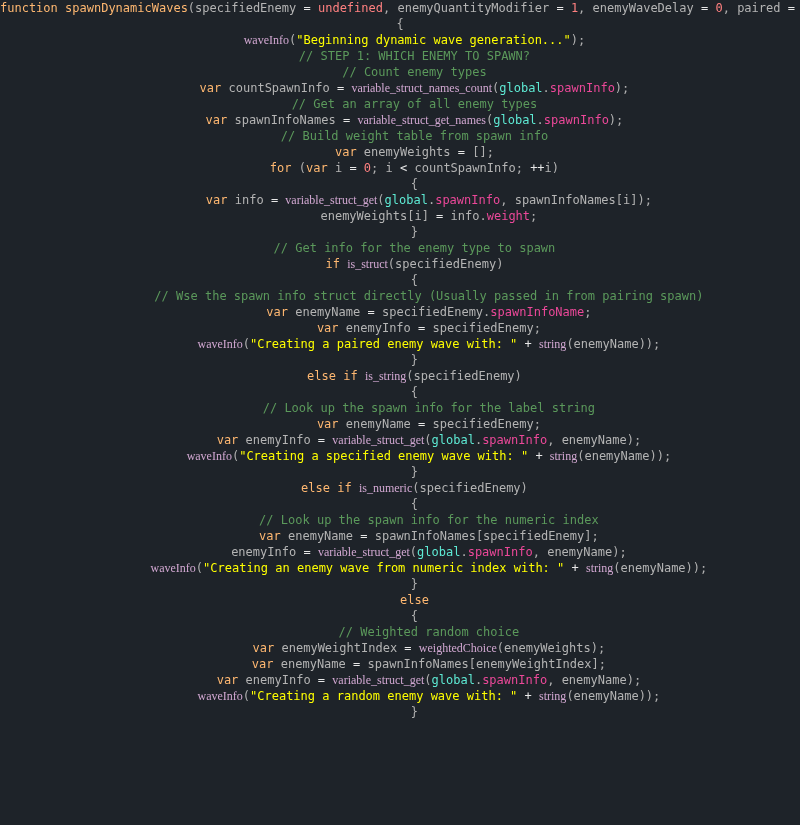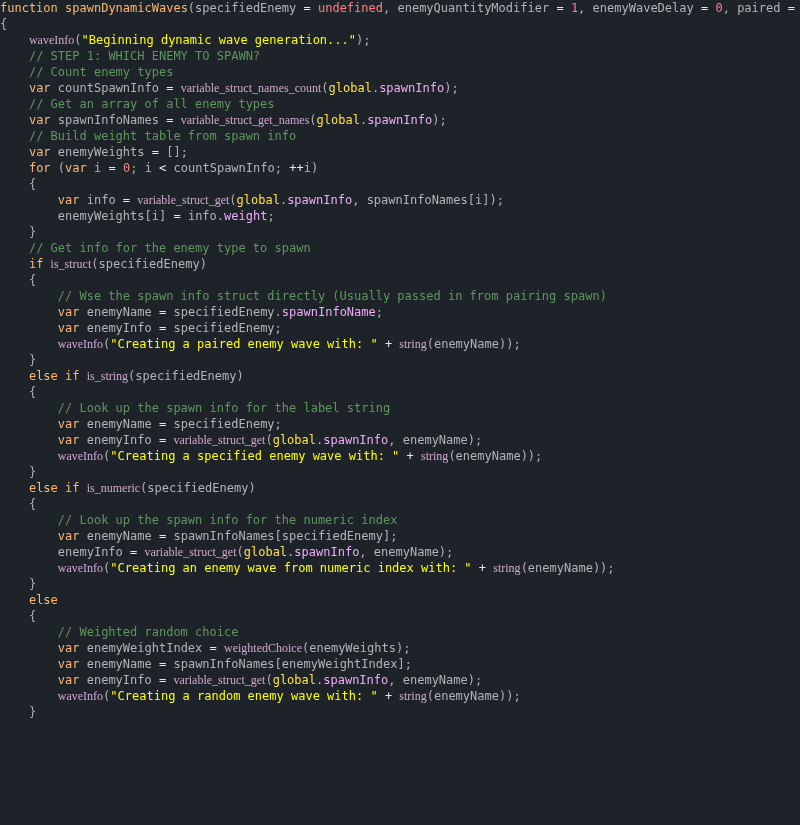--- a/index.html
+++ b/index.html
@@ -21,23 +21,23 @@
     font-family: inherit;
   }
   .kw  { color: #ffb871; }
   .fn  { color: #ffb871; }
   .lit { color: #ff8080; }
   .op  { color: #e8e8e8; }
   .pun { color: #b0b0b0; }
   .com { color: #5b995b; margin-top: 14px; }
   .str { color: #ffff00; }
   .id  { color: #b4b4b4; }
-  .glob{ color: #fde047; }
-  .prop{ color: #f0abfc; }
+  .glob{ color: #5eead4; }
+  .prop{ color: #ec4899; }
   .num { color: #ff8080; }
   .call{ color: #d2a8d2; font-family: Liberation Serif, serif; }
-  .line { display: block; }
+  .line { display: block; text-align: center; }
   .code-container { padding: 0; }
 </style>
 </head>
 <body>
 
 <pre class="code-container"><code id="code-block"><span class="line"><span class="kw">function</span> <span class="fn">spawnDynamicWaves</span><span class="pun">(</span><span class="id">specifiedEnemy</span> <span class="op">=</span> <span class="lit">undefined</span><span class="pun">,</span> <span class="id">enemyQuantityModifier</span> <span class="op">=</span> <span class="num">1</span><span class="pun">,</span> <span class="id">enemyWaveDelay</span> <span class="op">=</span> <span class="num">0</span><span class="pun">,</span> <span class="id">paired</span> <span class="op">=</span> </span><span class="line"><span class="pun">{</span></span><span class="line"></span><span class="line">    <span class="call">waveInfo</span><span class="pun">(</span><span class="str">"Beginning dynamic wave generation..."</span><span class="pun">);</span></span><span class="line"></span><span class="line">    <span class="com">// STEP 1: WHICH ENEMY TO SPAWN?</span></span><span class="line"></span><span class="line">    <span class="com">// Count enemy types</span></span><span class="line">    <span class="kw">var</span> <span class="id">countSpawnInfo</span> <span class="op">=</span> <span class="call">variable_struct_names_count</span><span class="pun">(</span><span class="glob">global</span><span class="pun">.</span><span class="prop">spawnInfo</span><span class="pun">);</span></span><span class="line"></span><span class="line">    <span class="com">// Get an array of all enemy types</span></span><span class="line">    <span class="kw">var</span> <span class="id">spawnInfoNames</span> <span class="op">=</span> <span class="call">variable_struct_get_names</span><span class="pun">(</span><span class="glob">global</span><span class="pun">.</span><span class="prop">spawnInfo</span><span class="pun">);</span></span><span class="line"></span><span class="line">    <span class="com">// Build weight table from spawn info</span></span><span class="line">    <span class="kw">var</span> <span class="id">enemyWeights</span> <span class="op">=</span> <span class="pun">[];</span></span><span class="line">    <span class="kw">for</span> <span class="pun">(</span><span class="kw">var</span> <span class="id">i</span> <span class="op">=</span> <span class="num">0</span><span class="pun">;</span> <span class="id">i</span> <span class="op">&lt;</span> <span class="id">countSpawnInfo</span><span class="pun">;</span> <span class="op">++</span><span class="id">i</span><span class="pun">)</span></span><span class="line">    <span class="pun">{</span></span><span class="line">        <span class="kw">var</span> <span class="id">info</span> <span class="op">=</span> <span class="call">variable_struct_get</span><span class="pun">(</span><span class="glob">global</span><span class="pun">.</span><span class="prop">spawnInfo</span><span class="pun">,</span> <span class="id">spawnInfoNames</span><span class="pun">[</span><span class="id">i</span><span class="pun">]);</span></span><span class="line">        <span class="id">enemyWeights</span><span class="pun">[</span><span class="id">i</span><span class="pun">]</span> <span class="op">=</span> <span class="id">info</span><span class="pun">.</span><span class="prop">weight</span><span class="pun">;</span></span><span class="line">    <span class="pun">}</span></span><span class="line"></span><span class="line">    <span class="com">// Get info for the enemy type to spawn</span></span><span class="line">    <span class="kw">if</span> <span class="call">is_struct</span><span class="pun">(</span><span class="id">specifiedEnemy</span><span class="pun">)</span></span><span class="line">    <span class="pun">{</span></span><span class="line">        <span class="com">// Wse the spawn info struct directly (Usually passed in from pairing spawn)</span></span><span class="line">        <span class="kw">var</span> <span class="id">enemyName</span> <span class="op">=</span> <span class="id">specifiedEnemy</span><span class="pun">.</span><span class="prop">spawnInfoName</span><span class="pun">;</span></span><span class="line">        <span class="kw">var</span> <span class="id">enemyInfo</span> <span class="op">=</span> <span class="id">specifiedEnemy</span><span class="pun">;</span></span><span class="line">        <span class="call">waveInfo</span><span class="pun">(</span><span class="str">"Creating a paired enemy wave with: "</span> <span class="op">+</span> <span class="call">string</span><span class="pun">(</span><span class="id">enemyName</span><span class="pun">));</span></span><span class="line">    <span class="pun">}</span></span><span class="line">    <span class="kw">else</span> <span class="kw">if</span> <span class="call">is_string</span><span class="pun">(</span><span class="id">specifiedEnemy</span><span class="pun">)</span></span><span class="line">    <span class="pun">{</span></span><span class="line">        <span class="com">// Look up the spawn info for the label string</span></span><span class="line">        <span class="kw">var</span> <span class="id">enemyName</span> <span class="op">=</span> <span class="id">specifiedEnemy</span><span class="pun">;</span></span><span class="line">        <span class="kw">var</span> <span class="id">enemyInfo</span> <span class="op">=</span> <span class="call">variable_struct_get</span><span class="pun">(</span><span class="glob">global</span><span class="pun">.</span><span class="prop">spawnInfo</span><span class="pun">,</span> <span class="id">enemyName</span><span class="pun">);</span></span><span class="line">        <span class="call">waveInfo</span><span class="pun">(</span><span class="str">"Creating a specified enemy wave with: "</span> <span class="op">+</span> <span class="call">string</span><span class="pun">(</span><span class="id">enemyName</span><span class="pun">));</span></span><span class="line">    <span class="pun">}</span></span><span class="line">    <span class="kw">else</span> <span class="kw">if</span> <span class="call">is_numeric</span><span class="pun">(</span><span class="id">specifiedEnemy</span><span class="pun">)</span></span><span class="line">    <span class="pun">{</span></span><span class="line">        <span class="com">// Look up the spawn info for the numeric index</span></span><span class="line">        <span class="kw">var</span> <span class="id">enemyName</span> <span class="op">=</span> <span class="id">spawnInfoNames</span><span class="pun">[</span><span class="id">specifiedEnemy</span><span class="pun">];</span></span><span class="line">        <span class="id">enemyInfo</span> <span class="op">=</span> <span class="call">variable_struct_get</span><span class="pun">(</span><span class="glob">global</span><span class="pun">.</span><span class="prop">spawnInfo</span><span class="pun">,</span> <span class="id">enemyName</span><span class="pun">);</span></span><span class="line">        <span class="call">waveInfo</span><span class="pun">(</span><span class="str">"Creating an enemy wave from numeric index with: "</span> <span class="op">+</span> <span class="call">string</span><span class="pun">(</span><span class="id">enemyName</span><span class="pun">));</span></span><span class="line">    <span class="pun">}</span></span><span class="line">    <span class="kw">else</span></span><span class="line">    <span class="pun">{</span></span><span class="line">        <span class="com">// Weighted random choice</span></span><span class="line">        <span class="kw">var</span> <span class="id">enemyWeightIndex</span> <span class="op">=</span> <span class="call">weightedChoice</span><span class="pun">(</span><span class="id">enemyWeights</span><span class="pun">);</span></span><span class="line">        <span class="kw">var</span> <span class="id">enemyName</span> <span class="op">=</span> <span class="id">spawnInfoNames</span><span class="pun">[</span><span class="id">enemyWeightIndex</span><span class="pun">];</span></span><span class="line">        <span class="kw">var</span> <span class="id">enemyInfo</span> <span class="op">=</span> <span class="call">variable_struct_get</span><span class="pun">(</span><span class="glob">global</span><span class="pun">.</span><span class="prop">spawnInfo</span><span class="pun">,</span> <span class="id">enemyName</span><span class="pun">);</span></span><span class="line">        <span class="call">waveInfo</span><span class="pun">(</span><span class="str">"Creating a random enemy wave with: "</span> <span class="op">+</span> <span class="call">string</span><span class="pun">(</span><span class="id">enemyName</span><span class="pun">));</span></span><span class="line">    <span class="pun">}</span></span></code></pre>
 
 </body></html>

